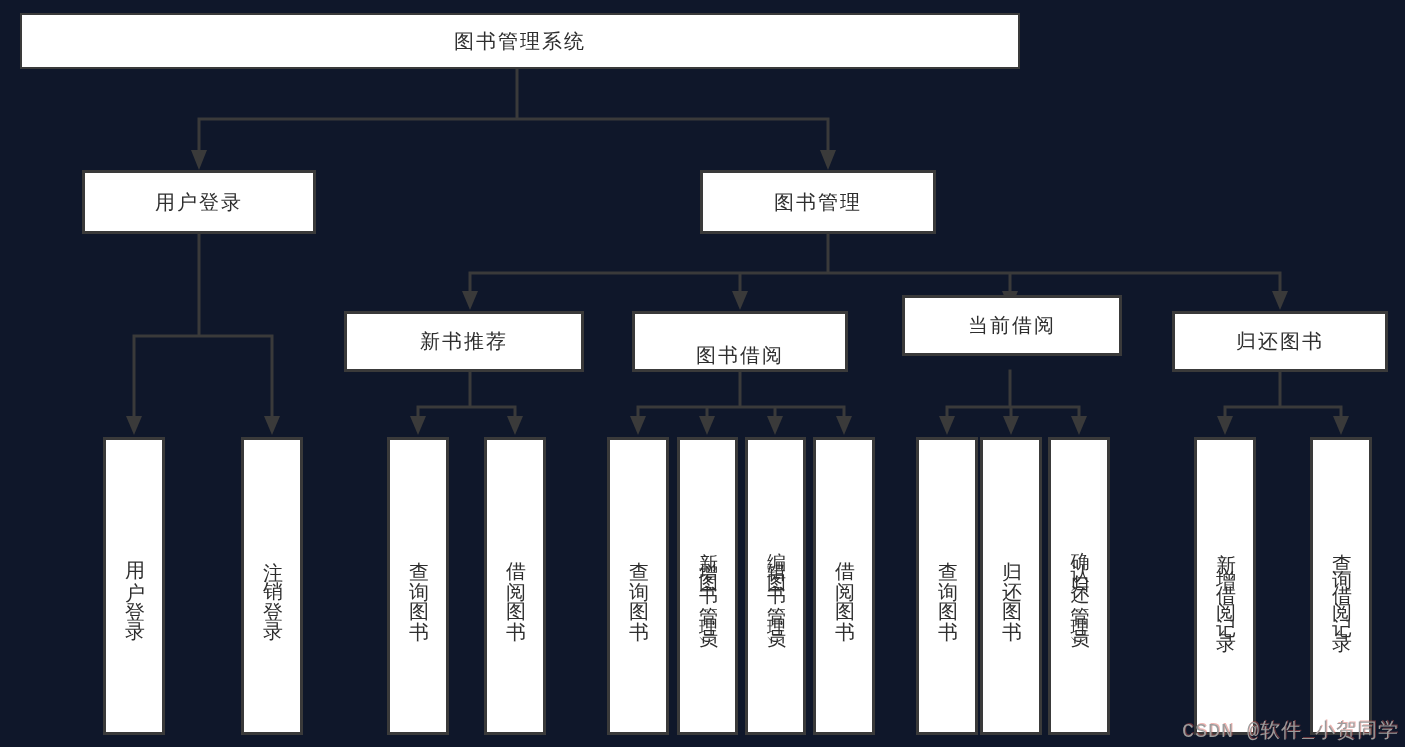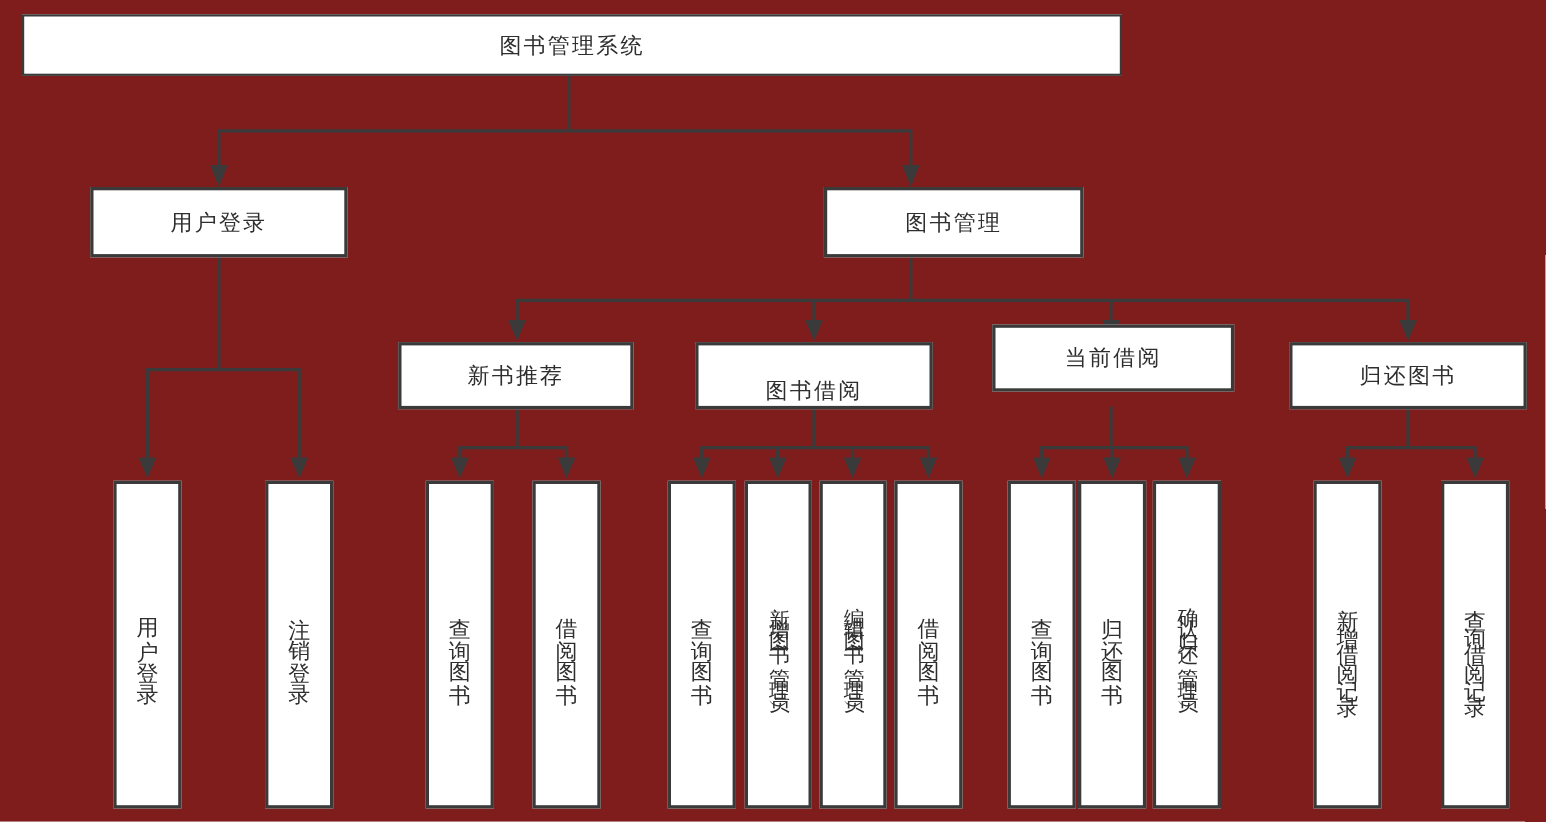--- a/index.html
+++ b/index.html
@@ -1,21 +1,21 @@
 <!DOCTYPE html>
 <html><head>
 <meta charset="utf-8">
 <style>
   html,body{margin:0;padding:0;background:#ffffff;}
   .stage{
     position:relative;
     width:1405px;height:747px;
-    background:#7f1d1d;
+    background:#0f172a;
     overflow:hidden;
-    font-family:Liberation Sans, sans-serif;
+    font-family:Liberation Mono, monospace;
   }
   .connectors{position:absolute;left:0;top:0;width:1405px;height:747px;}
   .box{
     position:absolute;
     box-sizing:border-box;
     background:#ffffff;
     border:3px solid #3a3a3a;
     display:flex;
     align-items:center;
     justify-content:center;
@@ -92,25 +92,25 @@
     </g>
   </svg>
 
   <div class="box root" style="left:20px;top:13px;width:1000px;height:56px;">
     <span>图书管理系统</span>
   </div>
 
   <div class="box" style="left:82px;top:170px;width:234px;height:64px;">
     <span>用户登录</span>
   </div>
-  <div class="box" style="left:749px;top:170px;width:236px;height:64px;">
+  <div class="box" style="left:700px;top:170px;width:236px;height:64px;">
     <span>图书管理</span>
   </div>
 
-  <div class="box" style="left:362px;top:311px;width:214px;height:61px;">
+  <div class="box" style="left:344px;top:311px;width:240px;height:61px;">
     <span>新书推荐</span>
   </div>
   <div class="box" style="left:632px;top:311px;width:216px;height:61px;align-items:flex-end;">
     <span>图书借阅</span>
   </div>
   <div class="box" style="left:902px;top:295px;width:220px;height:61px;">
     <span>当前借阅</span>
   </div>
   <div class="box" style="left:1172px;top:311px;width:216px;height:61px;">
     <span>归还图书</span>
@@ -153,14 +153,15 @@
     <span>确认归还（管理员）</span>
   </div>
 
   <div class="box leaf med" style="left:1194px;top:437px;width:62px;height:298px;">
     <span>新增借阅记录</span>
   </div>
   <div class="box leaf med" style="left:1310px;top:437px;width:62px;height:298px;">
     <span>查询借阅记录</span>
   </div>
 
+  <div class="watermark">CSDN @软件_小贺同学</div>
 
 </div>
 
 </body></html>

